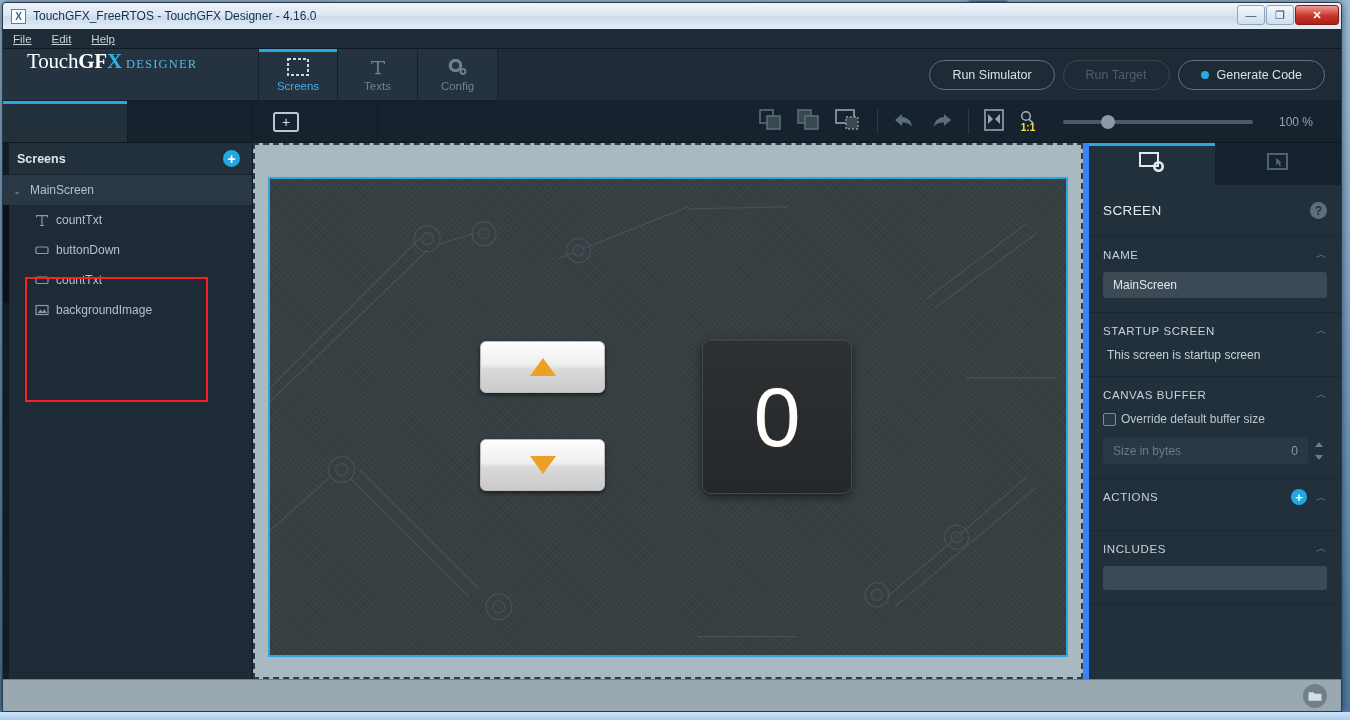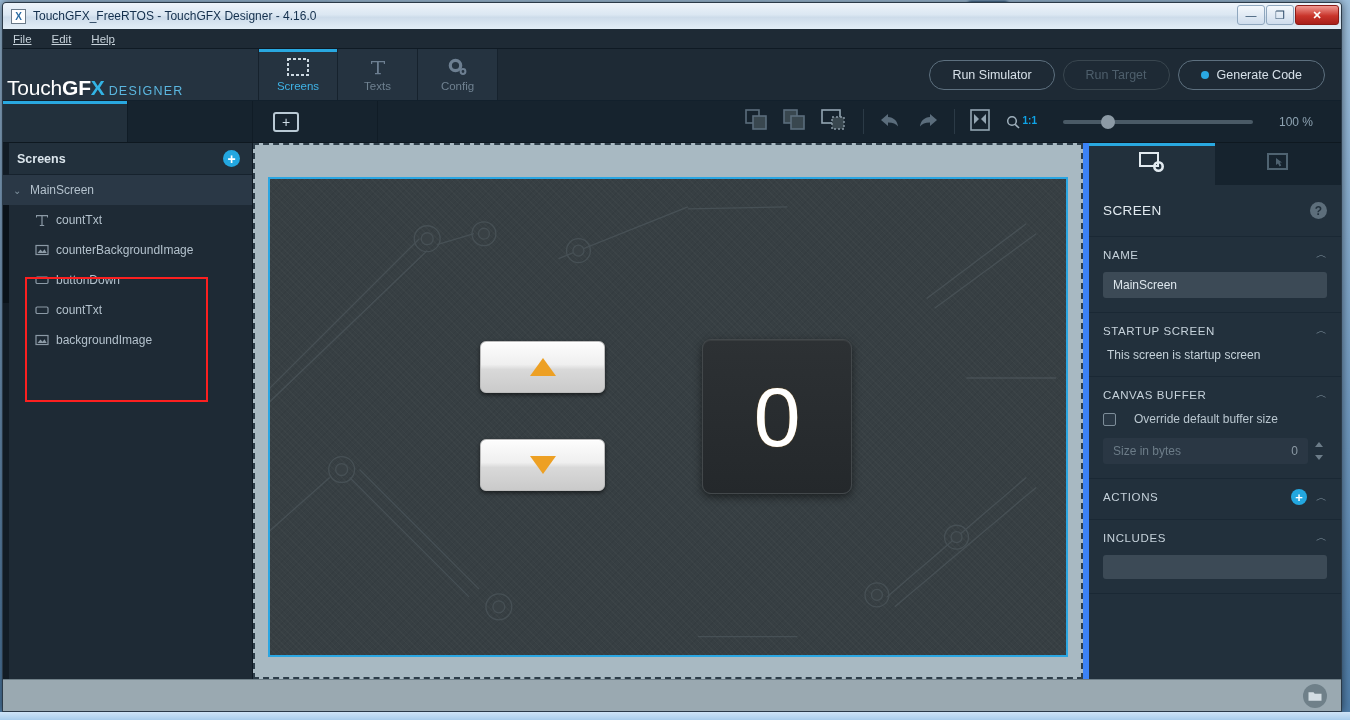--- a/index.html
+++ b/index.html
@@ -96,22 +96,23 @@
 
   
   #header {
     height: 52px; flex: none; position: relative;
     background: #1e2a35;
     display: flex; align-items: stretch;
     border-bottom: 1px solid #12202c;
   }
   .logo-box {
     width: 255px; flex: none;
-    display: flex; align-items: flex-end; padding-left: 4px;
+    display: flex; align-items: flex-start; padding-left: 24px;
     background: #253340;
+    font-family: Liberation Serif, serif;
   }
   .logo {
     font-size: 21px; letter-spacing: -0.2px; color: #ffffff; font-weight: 300;
   }
   .logo b { font-weight: 700; }
   .logo .x { color: #32b4e5; font-weight: 700; }
   .logo .designer {
     font-size: 12.5px; color: #5bb7e0; letter-spacing: 1.2px; margin-left: 4px;
   }
 
@@ -169,21 +170,21 @@
   .tdivider { width:1px; background:#2b3a46; margin: 8px 0; }
   .zoomslider {
     width: 190px; height: 4px; background: #4a5a66; border-radius:2px;
     position: relative; margin: 0 12px;
   }
   .zoomslider .knob {
     position: absolute; left: 38px; top: -5px;
     width: 14px; height: 14px; border-radius: 50%; background: #8c9aa5;
   }
   .zoomval { font-size: 12px; color: #8ea3b2; width: 48px; }
-  .ratio { display:flex; flex-direction:row; align-items:center; color:#0ea5e9; }
+  .ratio { display:flex; flex-direction:column; align-items:center; color:#fde047; }
   .ratio .lbl { font-size: 10px; font-weight: bold; margin-top:-2px; }
 
   
   #body { flex: 1; display: flex; min-height: 0; background:#1b2732; }
 
   
   #leftpanel {
     width: 250px; flex: none; background: #1e2a35;
     display: flex; flex-direction: column; position: relative;
     border-right: 1px solid #0f1a24;
@@ -299,21 +300,21 @@
   .sect-head .h { font-size: 11.5px; color: #c6d2db; letter-spacing: .6px; }
   .sect-head .rt { display:flex; align-items:center; gap: 9px; }
   .chev { color:#7f919e; font-size: 11px; }
   .txtfield {
     height: 26px; background: #3c4a56; border-radius: 3px;
     display: flex; align-items: center; padding: 0 10px;
     font-size: 12px; color: #dde6ec;
   }
   .txtfield.empty { background:#3c4a56; }
   .plainline { font-size: 12px; color: #c5d2da; padding-left: 4px; }
-  .cbrow { display:flex; align-items:center; gap:18px; margin-bottom: 12px; }
+  .cbrow { display:flex; align-items:center; gap:5px; margin-bottom: 12px; }
   .cbox { width: 13px; height: 13px; border: 1px solid #7d8d99; background: #2a3845; border-radius:2px; }
   .cbrow .lb { font-size: 12px; color: #b9c6cf; }
   .spin { display:flex; align-items:stretch; gap:3px; }
   .spin .fld {
     flex: 1; height: 26px; background:#2a3744; border-radius:3px;
     display:flex; align-items:center; justify-content:space-between; padding: 0 10px;
     font-size: 12px; color:#6c7c88;
   }
   .spin .fld .v { color:#8b99a4; }
   .spin .arrows { width: 16px; display:flex; flex-direction:column; justify-content:space-around; align-items:center; }
@@ -521,29 +522,20 @@
 
         <div class="tree-row child">
           <span class="tw-icon">
             <svg width="14" height="14" viewBox="0 0 14 14">
                 <path d="M1 2h12v2.4h-1V3.2H7.6V12h1.6v1H4.8v-1h1.6V3.2H2v1.2H1z" fill="#8c9aa6"></path>
               </svg>
           </span>
           <span>countTxt</span>
         </div>
 
-        <div class="tree-row child">
-          <span class="tw-icon">
-            <svg width="14" height="14" viewBox="0 0 14 14">
-                <rect x="1" y="2.5" width="12" height="9" fill="none" stroke="#8c9aa6" stroke-width="1.2"></rect>
-                <path d="M2.5 10l3-3.4 2 2.2 2-2.6 2.2 3.8z" fill="#8c9aa6"></path>
-              </svg>
-          </span>
-          <span>counterBackgroundImage</span>
-        </div>
 
         <div class="tree-row child">
           <span class="tw-icon">
             <svg width="14" height="14" viewBox="0 0 14 14">
                 <rect x="1" y="4" width="12" height="6.5" rx="1.2" fill="none" stroke="#8c9aa6" stroke-width="1.2"></rect>
               </svg>
           </span>
           <span>buttonDown</span>
         </div>
 
@@ -674,21 +666,21 @@
             <span class="v">0</span>
           </div>
           <div class="arrows">
             <i class="up"></i>
             <i class="dn"></i>
           </div>
         </div>
       </div>
 
       <div class="sect actions">
-        <div class="sect-head" style="margin-bottom:4px">
+        <div class="sect-head" style="margin-bottom:15px">
           <span class="h">ACTIONS</span>
           <span class="rt">
             <span class="plusbtn">+</span>
             <span class="chev">︿</span>
           </span>
         </div>
       </div>
 
       <div class="sect includes">
         <div class="sect-head">

